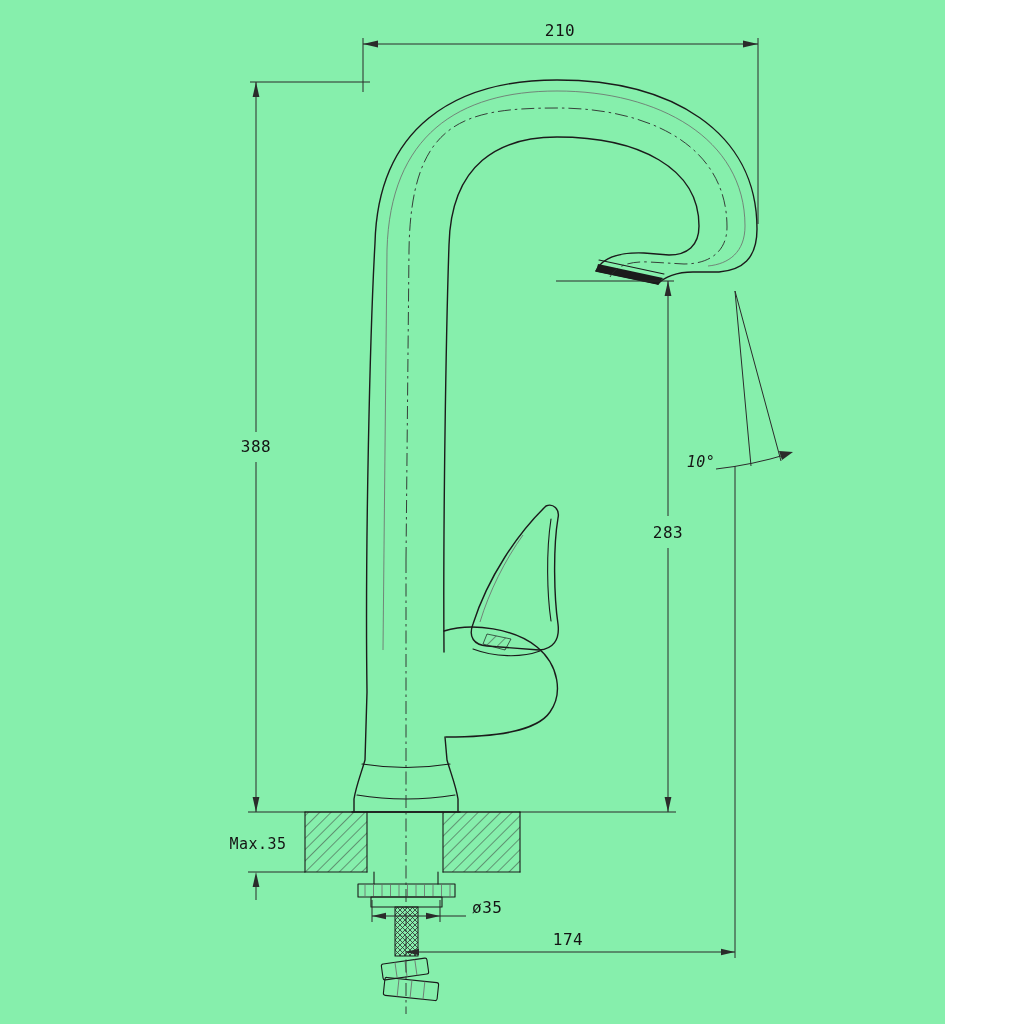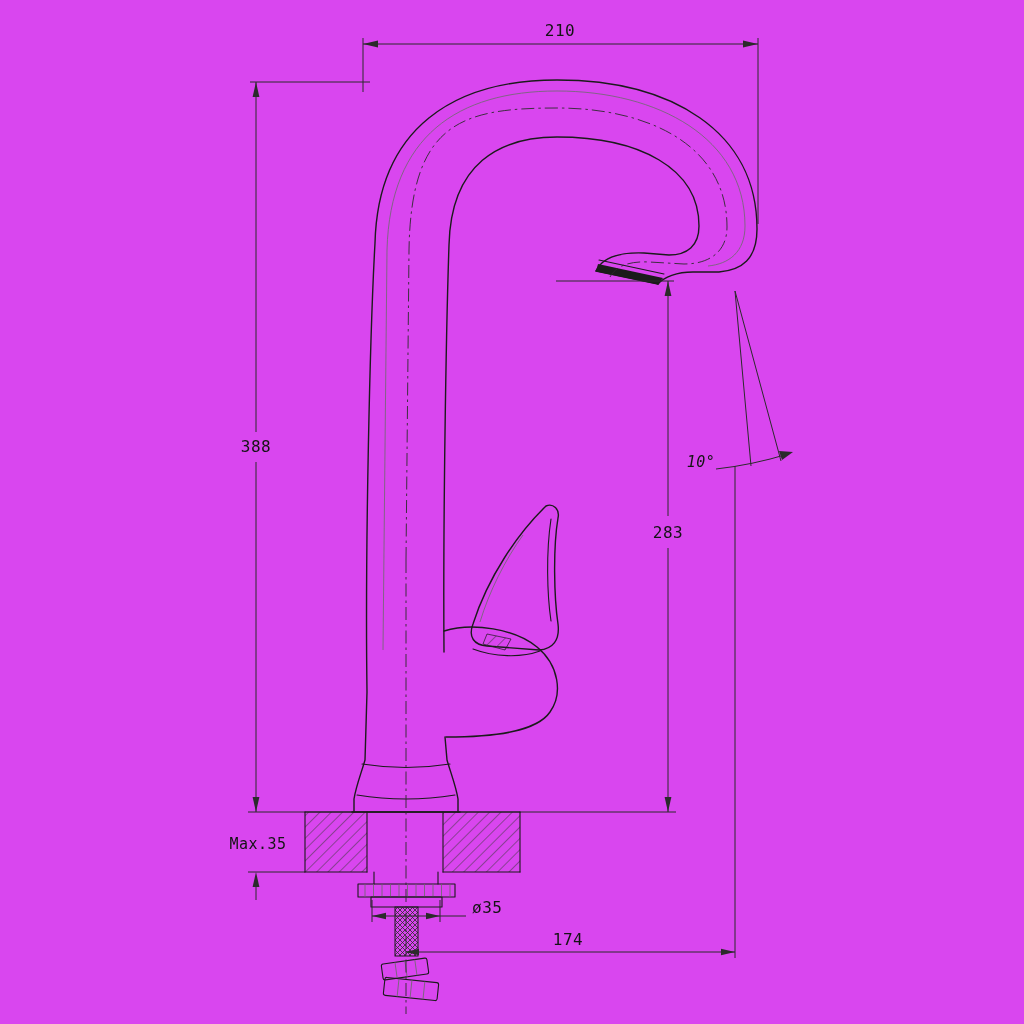--- a/index.html
+++ b/index.html
@@ -1,16 +1,16 @@
 <!DOCTYPE html>
 <html><head>
 <meta charset="utf-8">
 <style>
   html,body{margin:0;padding:0;background:#ffffff;}
-  .canvas{width:1024px;height:1024px;position:relative;background:#d946ef;overflow:hidden;
+  .canvas{width:945px;height:1024px;position:relative;background:#86efac;overflow:hidden;
           font-family:"DejaVu Sans Mono", monospace;}
   svg{display:block}
   .ol {fill:none;stroke:#1b1b1b;stroke-width:1.4;stroke-linejoin:round;stroke-linecap:round}
   .ol2{fill:none;stroke:#1b1b1b;stroke-width:1.1;stroke-linejoin:round;stroke-linecap:round}
   .hl {fill:none;stroke:#6b6b6b;stroke-width:.8}
   .dim{fill:none;stroke:#2b2b2b;stroke-width:1}
   .cl {fill:none;stroke:#2b2b2b;stroke-width:.9;stroke-dasharray:13 4 2.5 4}
   .arr{fill:#2b2b2b;stroke:none}
   .dimtext{font:16px "DejaVu Sans Mono", monospace;fill:#141414;letter-spacing:.5px;text-anchor:middle}
   .dimtext-s{font:15px "DejaVu Sans Mono", monospace;fill:#141414;letter-spacing:.5px;text-anchor:middle}

